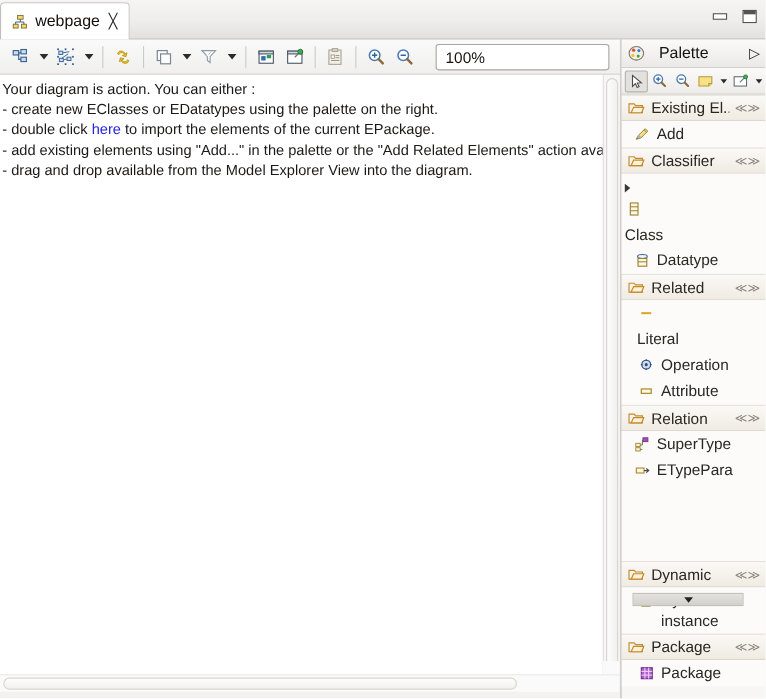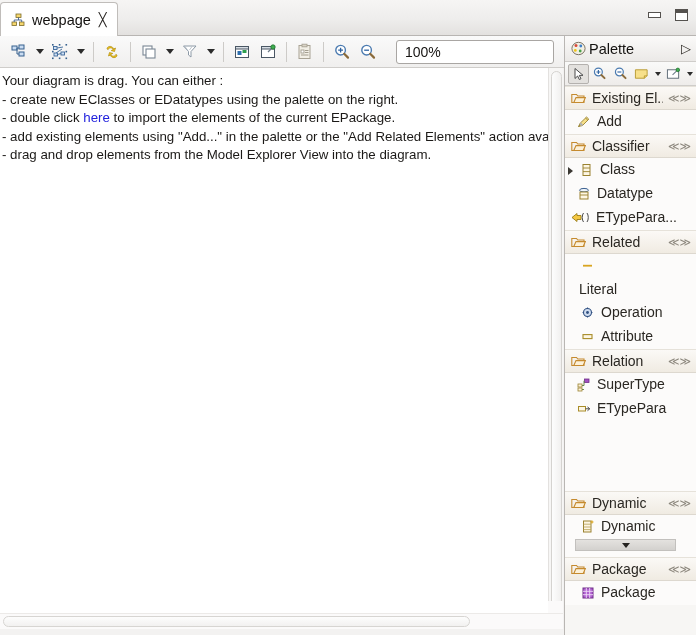--- a/index.html
+++ b/index.html
@@ -129,21 +129,21 @@
   }
 
   
   .palette {
     position: absolute; left: 564px; top: 36px; width: 132px; height: 599px;
     background: #f7f6f4;
     border-left: 1px solid #b9b6b3;
     overflow: hidden;
   }
   .pal-header {
-    height: 26px; display: flex; align-items: center; gap: 2px;
+    height: 26px; display: flex; align-items: center; gap: 12px;
     padding: 0 5px;
     background: linear-gradient(to bottom,#fbfaf9,#ebe9e7);
     border-bottom: 1px solid #cfcdca;
   }
   .pal-title { font-size: 14.5px; color: #141210; flex: 1; }
   .pal-toolbar {
     height: 24px; display: flex; align-items: center; gap: 0px;
     padding-left: 3px;
     background: linear-gradient(to bottom,#fafaf9,#eeecea);
     border-bottom: 1px solid #cfcdca;
@@ -339,25 +339,25 @@
       </svg>
     </div>
   </div>
 
   <div class="zoombox">
     <span>100%</span>
   </div>
 
   <div class="canvas">
     <div class="canvas-text">
-      <div>Your diagram is drag. You can either :</div>
+      <div>Your diagram is action. You can either :</div>
       <div>- create new EClasses or EDatatypes using the palette on the right.</div>
       <div><span>- double click </span><span class="hlink">here</span><span> to import the elements of the current EPackage.</span></div>
       <div>- add existing elements using "Add..." in the palette or the "Add Related Elements" action available u</div>
-      <div>- drag and drop elements from the Model Explorer View into the diagram.</div>
+      <div>- drag and drop available from the Model Explorer View into the diagram.</div>
     </div>
   </div>
 
   <div class="vscroll">
     <div class="vthumb"></div>
   </div>
   <div class="corner-box"></div>
   <div class="hscroll">
     <div class="hthumb"></div>
   </div>
@@ -447,49 +447,39 @@
       <span class="ico">
         <svg width="15" height="13" viewBox="0 0 15 13">
           <path d="M0.8 2.5 L5.5 2.5 L6.8 4 L13 4 L13 10.5 L0.8 10.5 Z" fill="none" stroke="#c58a2e" stroke-width="1.1"></path>
           <path d="M2.8 10.5 L5 5.6 L14.4 5.6 L12.2 10.5 Z" fill="#fdf1d8" stroke="#c58a2e" stroke-width="1.1"></path>
         </svg>
       </span>
       <span class="drawer-label">Classifier</span>
       <span class="pin">≪≫</span>
     </div>
     <div class="pal-body">
-      <div class="pal-item" style="padding-left:3px;">
+      <div class="pal-item" style="padding-left:3px;flex-direction:column;">
         <span class="tri"></span>
         <span class="ico">
           <svg width="13" height="14" viewBox="0 0 13 14">
             <rect x="3" y="1.5" width="7" height="11" fill="#fdf6e3" stroke="#9a8230" stroke-width="1"></rect>
             <path d="M3 5 L10 5 M3 8.6 L10 8.6" stroke="#9a8230" stroke-width="0.9"></path>
           </svg>
         </span>
         <span class="pal-item-label">Class</span>
       </div>
       <div class="pal-item">
         <span class="ico">
           <svg width="14" height="14" viewBox="0 0 14 14">
             <ellipse cx="7" cy="3.2" rx="4.4" ry="1.8" fill="#eef4fb" stroke="#3a5f8f" stroke-width="1"></ellipse>
             <rect x="3" y="5" width="8" height="7" fill="#fdf6e3" stroke="#9a8230" stroke-width="1"></rect>
             <path d="M3 8 L11 8" stroke="#9a8230" stroke-width="0.9"></path>
           </svg>
         </span>
         <span class="pal-item-label">Datatype</span>
-      </div>
-      <div class="pal-item" style="padding-left:6px;">
-        <span class="ico" style="width:20px;min-width:20px;">
-          <svg width="20" height="13" viewBox="0 0 20 13">
-            <path d="M1 6.5 L6 2.5 L6 4.5 L10 4.5 L10 8.5 L6 8.5 L6 10.5 Z" fill="#f5c842" stroke="#9a7d18" stroke-width="0.9"></path>
-            <path d="M12.5 2 C10.8 4, 10.8 9, 12.5 11" fill="none" stroke="#4a4a4a" stroke-width="1"></path>
-            <path d="M16 2 C17.7 4, 17.7 9, 16 11" fill="none" stroke="#4a4a4a" stroke-width="1"></path>
-          </svg>
-        </span>
-        <span class="pal-item-label">ETypePara...</span>
       </div>
     </div>
 
     <div class="drawer-head">
       <span class="ico">
         <svg width="15" height="13" viewBox="0 0 15 13">
           <path d="M0.8 2.5 L5.5 2.5 L6.8 4 L13 4 L13 10.5 L0.8 10.5 Z" fill="none" stroke="#c58a2e" stroke-width="1.1"></path>
           <path d="M2.8 10.5 L5 5.6 L14.4 5.6 L12.2 10.5 Z" fill="#fdf1d8" stroke="#c58a2e" stroke-width="1.1"></path>
         </svg>
       </span>

